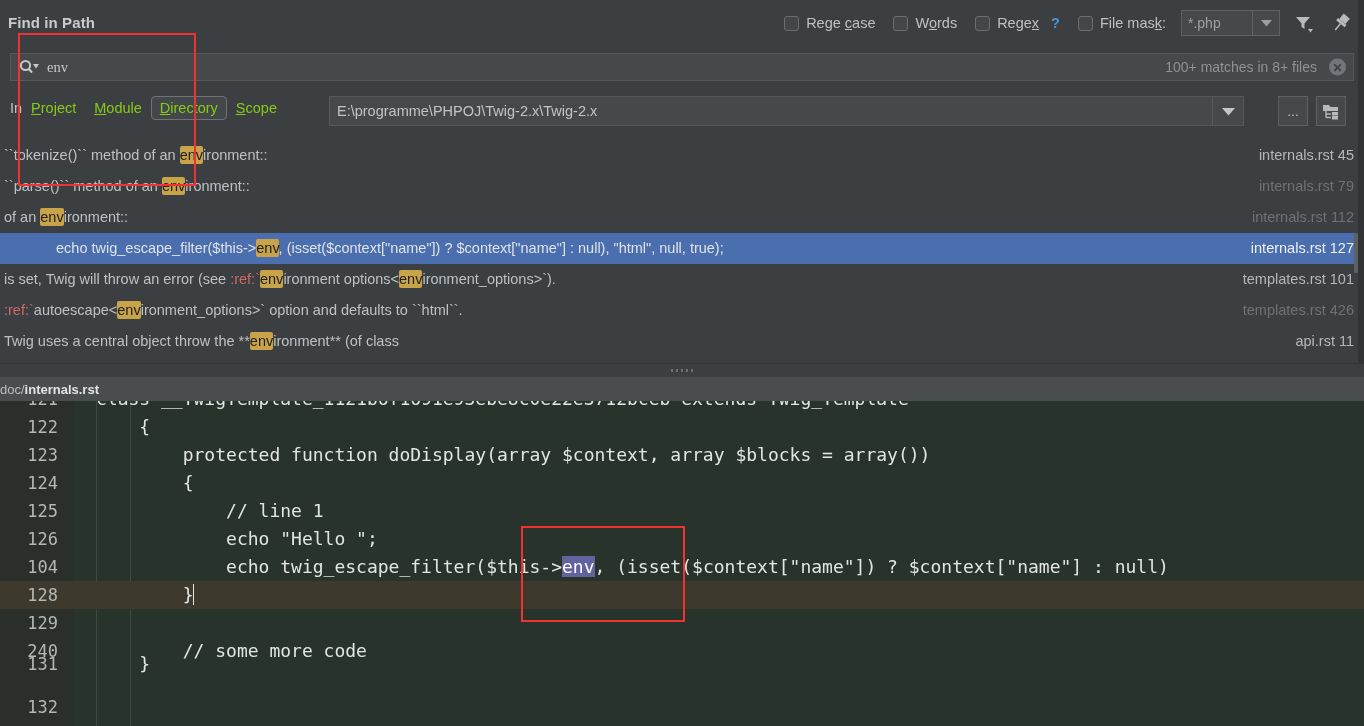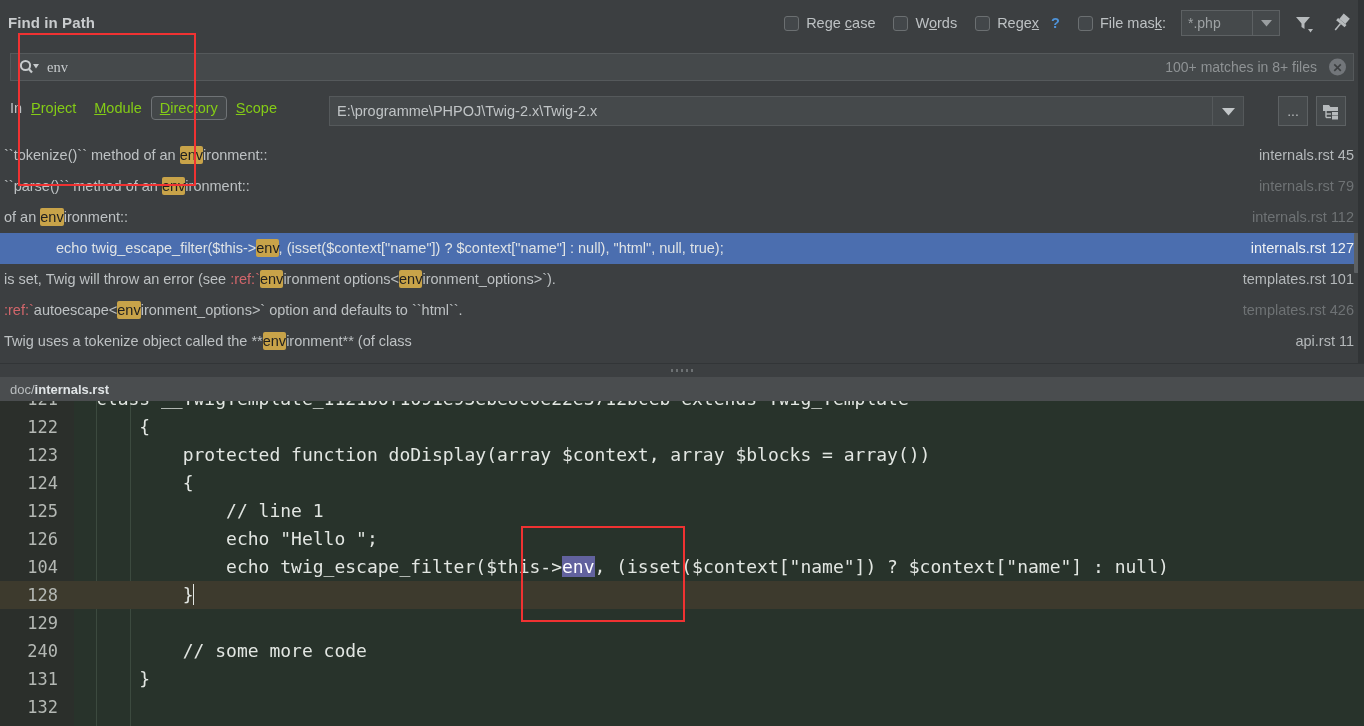--- a/index.html
+++ b/index.html
@@ -160,21 +160,21 @@
   }
   .splitter .dots i { width: 2px; height: 3px; background: #6c7072; display:block; }
 
   
   .breadcrumb {
     position: absolute; left: 0; top: 377px; width: 1364px; height: 24px;
     background: #4a4d4f;
     display: flex; align-items: center;
   }
   .crumb-text {
-    margin-left: 10px; font-size: 13px; color: #b9bdbf;
+    font-size: 13px; color: #b9bdbf;
   }
   .crumb-text b { color: #e0e4e6; font-weight: bold; }
 
   
   .editor {
     position: absolute; left: 0; top: 401px; width: 1364px; height: 325px;
     background: #28332b; overflow: hidden;
     font-family: "DejaVu Sans Mono", monospace;
   }
   .gutter {
@@ -348,21 +348,21 @@
         </div>
         <div class="res-row">
           <span class="res-text"><span>is set, Twig will throw an error (see </span><span class="ref">:ref:`</span><span class="hl">env</span><span>ironment options&lt;</span><span class="hl">env</span><span>ironment_options&gt;`).</span></span>
           <span class="res-file">templates.rst 101</span>
         </div>
         <div class="res-row">
           <span class="res-text"><span class="ref">:ref:`</span><span>autoescape&lt;</span><span class="hl">env</span><span>ironment_options&gt;` option and defaults to ``html``.</span></span>
           <span class="res-file dim">templates.rst 426</span>
         </div>
         <div class="res-row">
-          <span class="res-text"><span>Twig uses a tokenize object called the **</span><span class="hl">env</span><span>ironment** (of class</span></span>
+          <span class="res-text"><span>Twig uses a central object throw the **</span><span class="hl">env</span><span>ironment** (of class</span></span>
           <span class="res-file">api.rst 11</span>
         </div>
       </div>
     <div class="scroll-thumb"></div>
   </div>
 
   <div class="right-strip"></div>
 
   <div class="splitter">
     <span class="dots">
@@ -386,21 +386,21 @@
         <div class="code-line" style="top: -16px;"><span class="ln">121</span><span class="code"><span>class __TwigTemplate_1121b6f1691e93ebe8c0e22e3712bceb extends Twig_Template</span></span></div>
         <div class="code-line" style="top: 12px;"><span class="ln">122</span><span class="code"><span>    {</span></span></div>
         <div class="code-line" style="top: 40px;"><span class="ln">123</span><span class="code"><span>        protected function doDisplay(array $context, array $blocks = array())</span></span></div>
         <div class="code-line" style="top: 68px;"><span class="ln">124</span><span class="code"><span>        {</span></span></div>
         <div class="code-line" style="top: 96px;"><span class="ln">125</span><span class="code"><span>            // line 1</span></span></div>
         <div class="code-line" style="top: 124px;"><span class="ln">126</span><span class="code"><span>            echo "Hello ";</span></span></div>
         <div class="code-line" style="top: 152px;"><span class="ln">104</span><span class="code"><span>            echo twig_escape_filter($this-&gt;</span><span class="sel">env</span><span>, (isset($context["name"]) ? $context["name"] : null)</span></span></div>
         <div class="code-line current" style="top: 180px;"><div class="row-hl"></div><div class="gut-bg"></div><span class="ln">128</span><span class="code"><span>        }</span><span class="caret"></span></span></div>
         <div class="code-line" style="top: 208px;"><span class="ln">129</span><span class="code"><span></span></span></div>
         <div class="code-line" style="top: 236px;"><span class="ln">240</span><span class="code"><span>        // some more code</span></span></div>
-        <div class="code-line" style="top: 264px;"><span class="ln">131</span><span class="code"><span>    }</span></span></div>
+        <div class="code-line" style="top: 249px;"><span class="ln">131</span><span class="code"><span>    }</span></span></div>
         <div class="code-line" style="top: 292px;"><span class="ln">132</span><span class="code"><span></span></span></div>
       </div>
   </div>
 
   <div id="annot-host">
       <div class="annot" style="left: 18px; top: 33px; width: 178px; height: 153px;"></div>
       <div class="annot" style="left: 521px; top: 526px; width: 164px; height: 96px;"></div>
     </div>
 </div>
 

